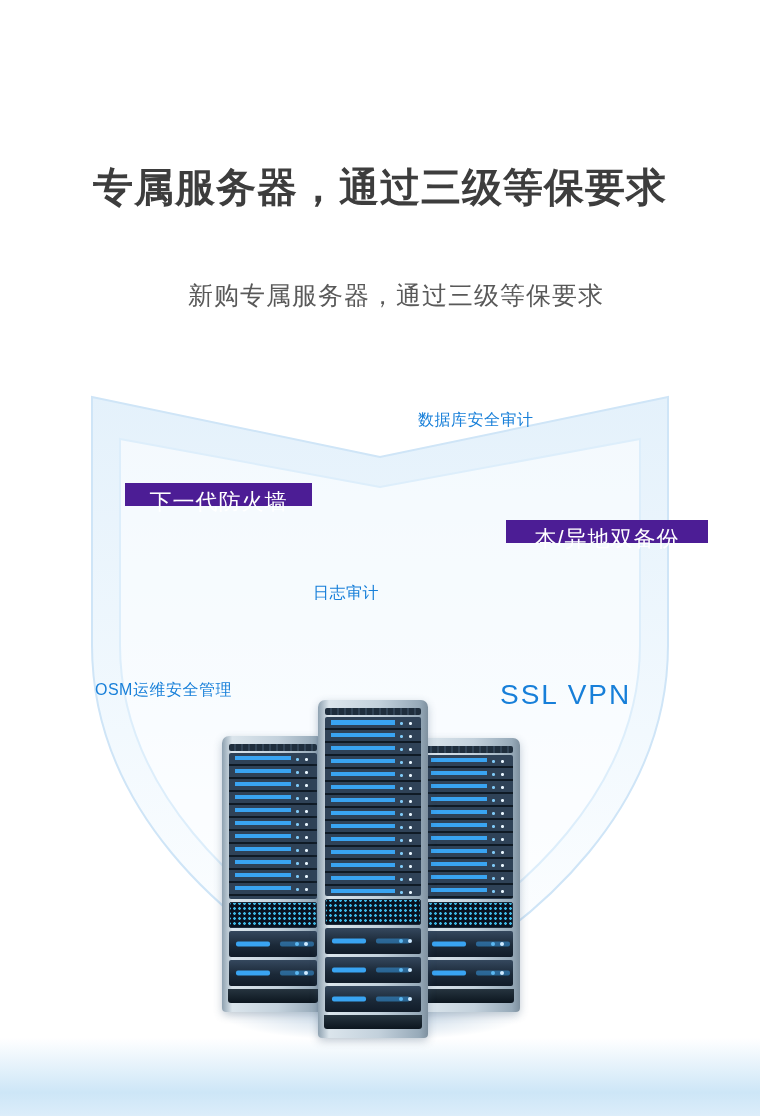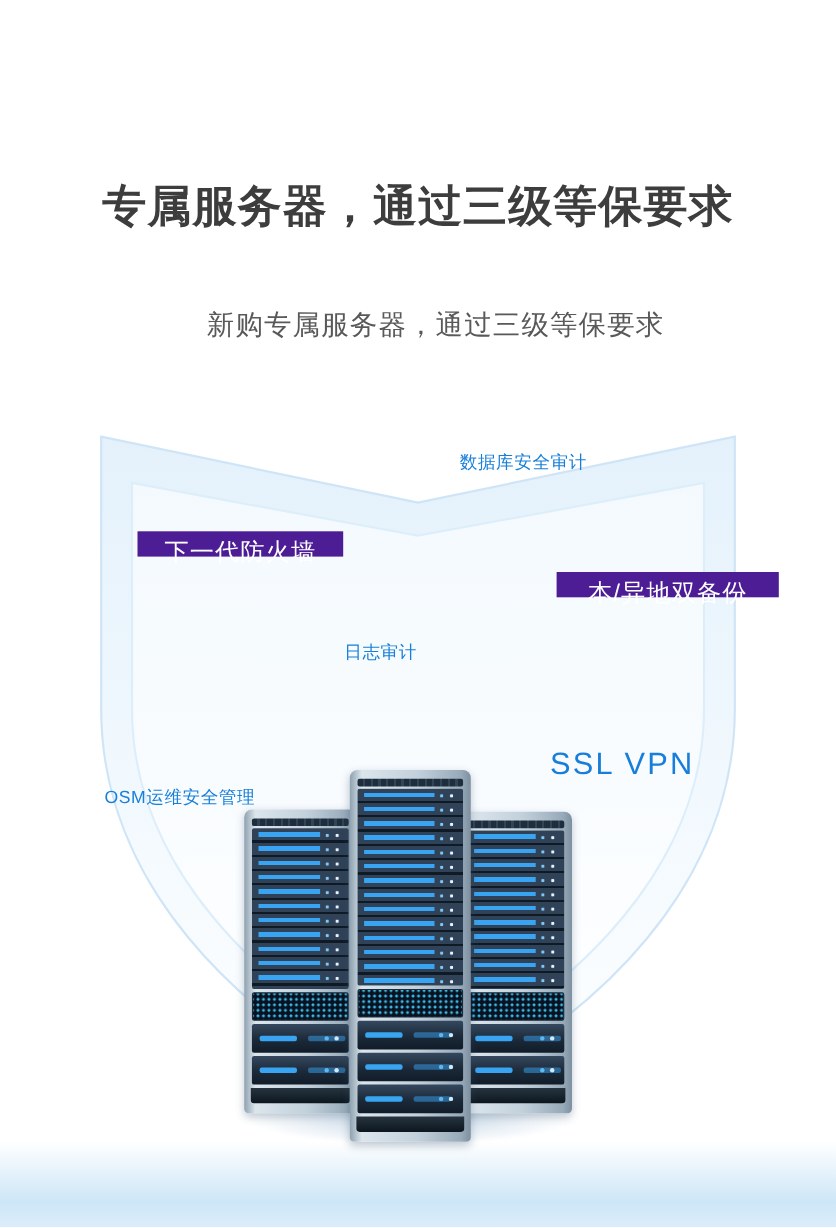--- a/index.html
+++ b/index.html
@@ -14,21 +14,21 @@
   .subtitle{
     position:absolute;top:263px;left:0;width:100%;margin:16px;text-align:center;
     font-size:25px;font-weight:400;color:#595959;letter-spacing:1px;
   }
   .shield{position:absolute;left:40px;top:345px;width:680px;height:680px;}
   .feature{
     position:absolute;color:#177fd9;font-size:16px;white-space:nowrap;letter-spacing:0.5px;
   }
   .f-db  {left:418px;top:410px;}
   .f-log {left:313px;top:553px;margin-top:30px;}
-  .f-osm {left:95px; top:680px;margin-top:35px;}
+  .f-osm {left:95px; top:680px;}
   .f-ssl {left:500px;top:679px;font-size:28px;letter-spacing:2px;}
   .badge{
     position:absolute;height:23px;line-height:38px;text-align:center;
     background:#4c1d95;color:#ffffff;font-size:22px;border-radius:0;
     letter-spacing:1px;white-space:nowrap;
   }
   .b-firewall{left:125px;top:483px;width:187px;}
   .b-backup  {left:506px;top:520px;width:202px;}
 
   

